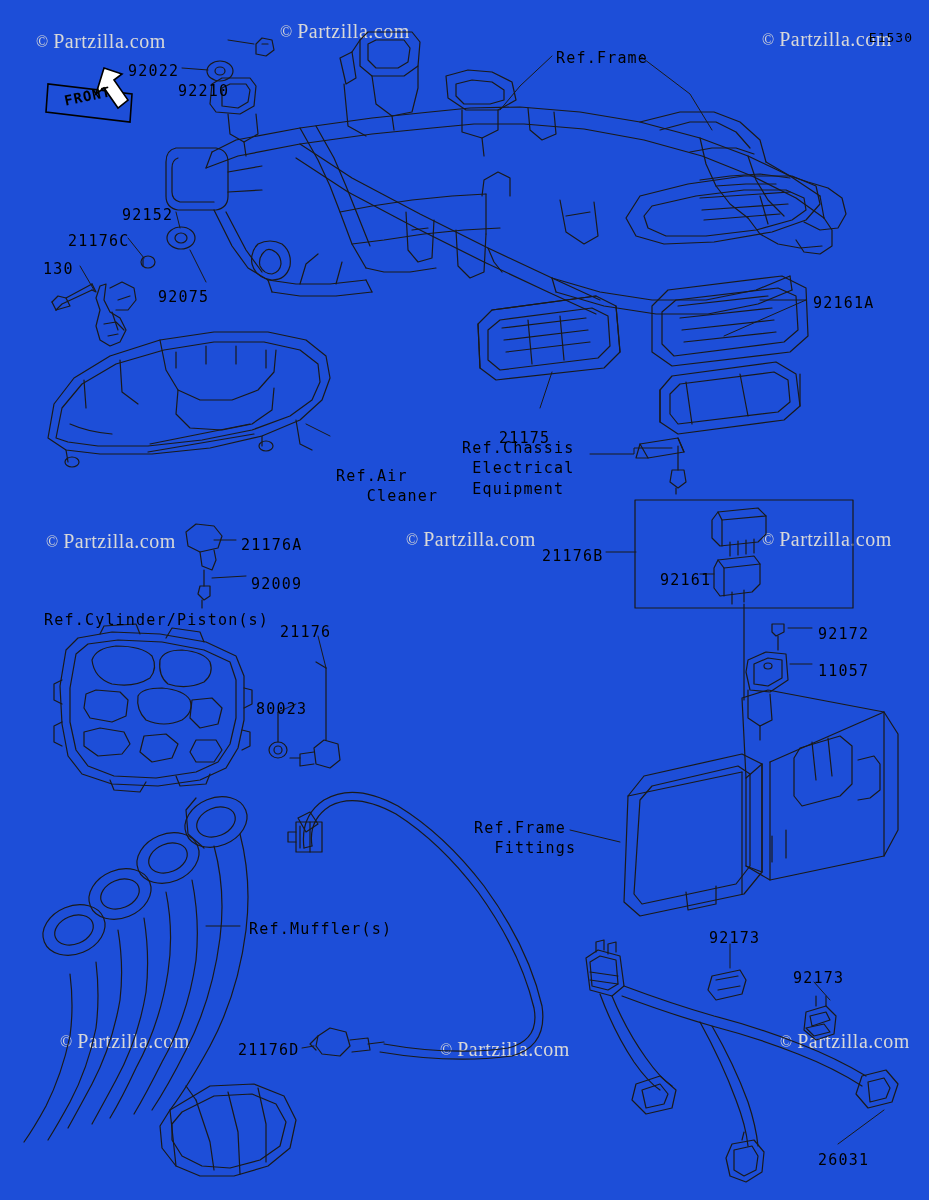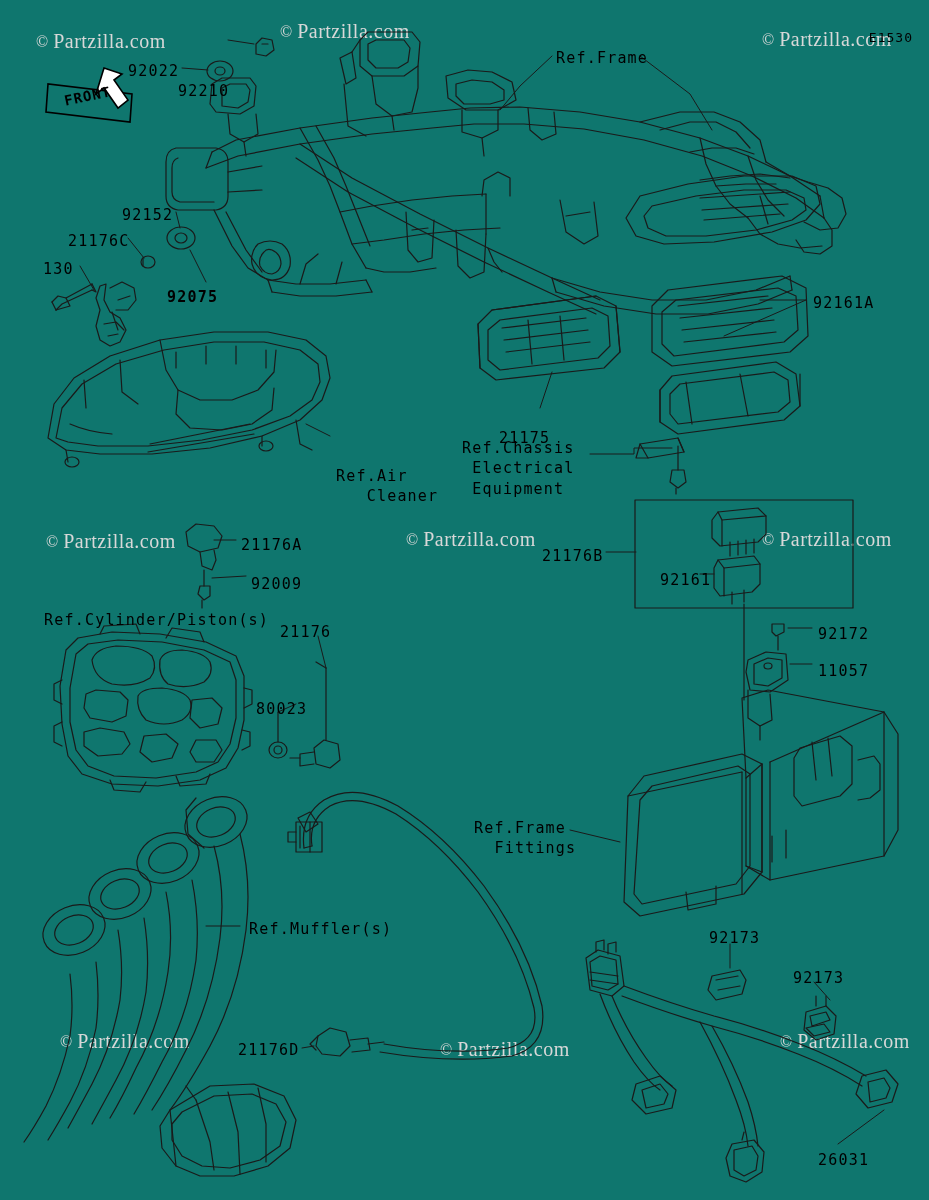--- a/index.html
+++ b/index.html
@@ -8,21 +8,21 @@
     background: #ffffff;
   }
   body {
     font-family: "DejaVu Sans Mono", "Liberation Mono", monospace;
   }
   #page {
     position: relative;
     width: 929px;
     height: 1200px;
     overflow: hidden;
-    background: #0f766e;
+    background: #1d4ed8;
   }
   #art {
     position: absolute;
     left: 0; top: 0;
     width: 929px;
     height: 1200px;
   }
   .lbl {
     position: absolute;
     font-family: "DejaVu Sans Mono", "Liberation Mono", monospace;
@@ -487,21 +487,21 @@
     </g>
   </svg>
 
   <div id="labels">
       <div class="lbl" style="left: 178px; top: 33px; margin-top: 48px;">92210</div>
       <div class="lbl" style="left: 128px; top: 61px;">92022</div>
       <div class="lbl" style="left: 556px; top: 48px;">Ref.Frame</div>
       <div class="lbl" style="left: 122px; top: 205px;">92152</div>
       <div class="lbl" style="left: 68px; top: 231px;">21176C</div>
       <div class="lbl" style="left: 43px; top: 259px;">130</div>
-      <div class="lbl" style="left: 167px; top: 287px; font-weight: bold;">92075</div>
+      <div class="lbl" style="left: 158px; top: 287px;">92075</div>
       <div class="lbl" style="left: 813px; top: 293px;">92161A</div>
       <div class="lbl" style="left: 336px; top: 430px; margin-top: 36px;">Ref.Air
    Cleaner</div>
       <div class="lbl" style="left: 499px; top: 428px;">21175</div>
       <div class="lbl" style="left: 462px; top: 438px;">Ref.Chassis
  Electrical
  Equipment</div>
       <div class="lbl" style="left: 241px; top: 535px;">21176A</div>
       <div class="lbl" style="left: 251px; top: 574px;">92009</div>
       <div class="lbl" style="left: 542px; top: 546px;">21176B</div>

